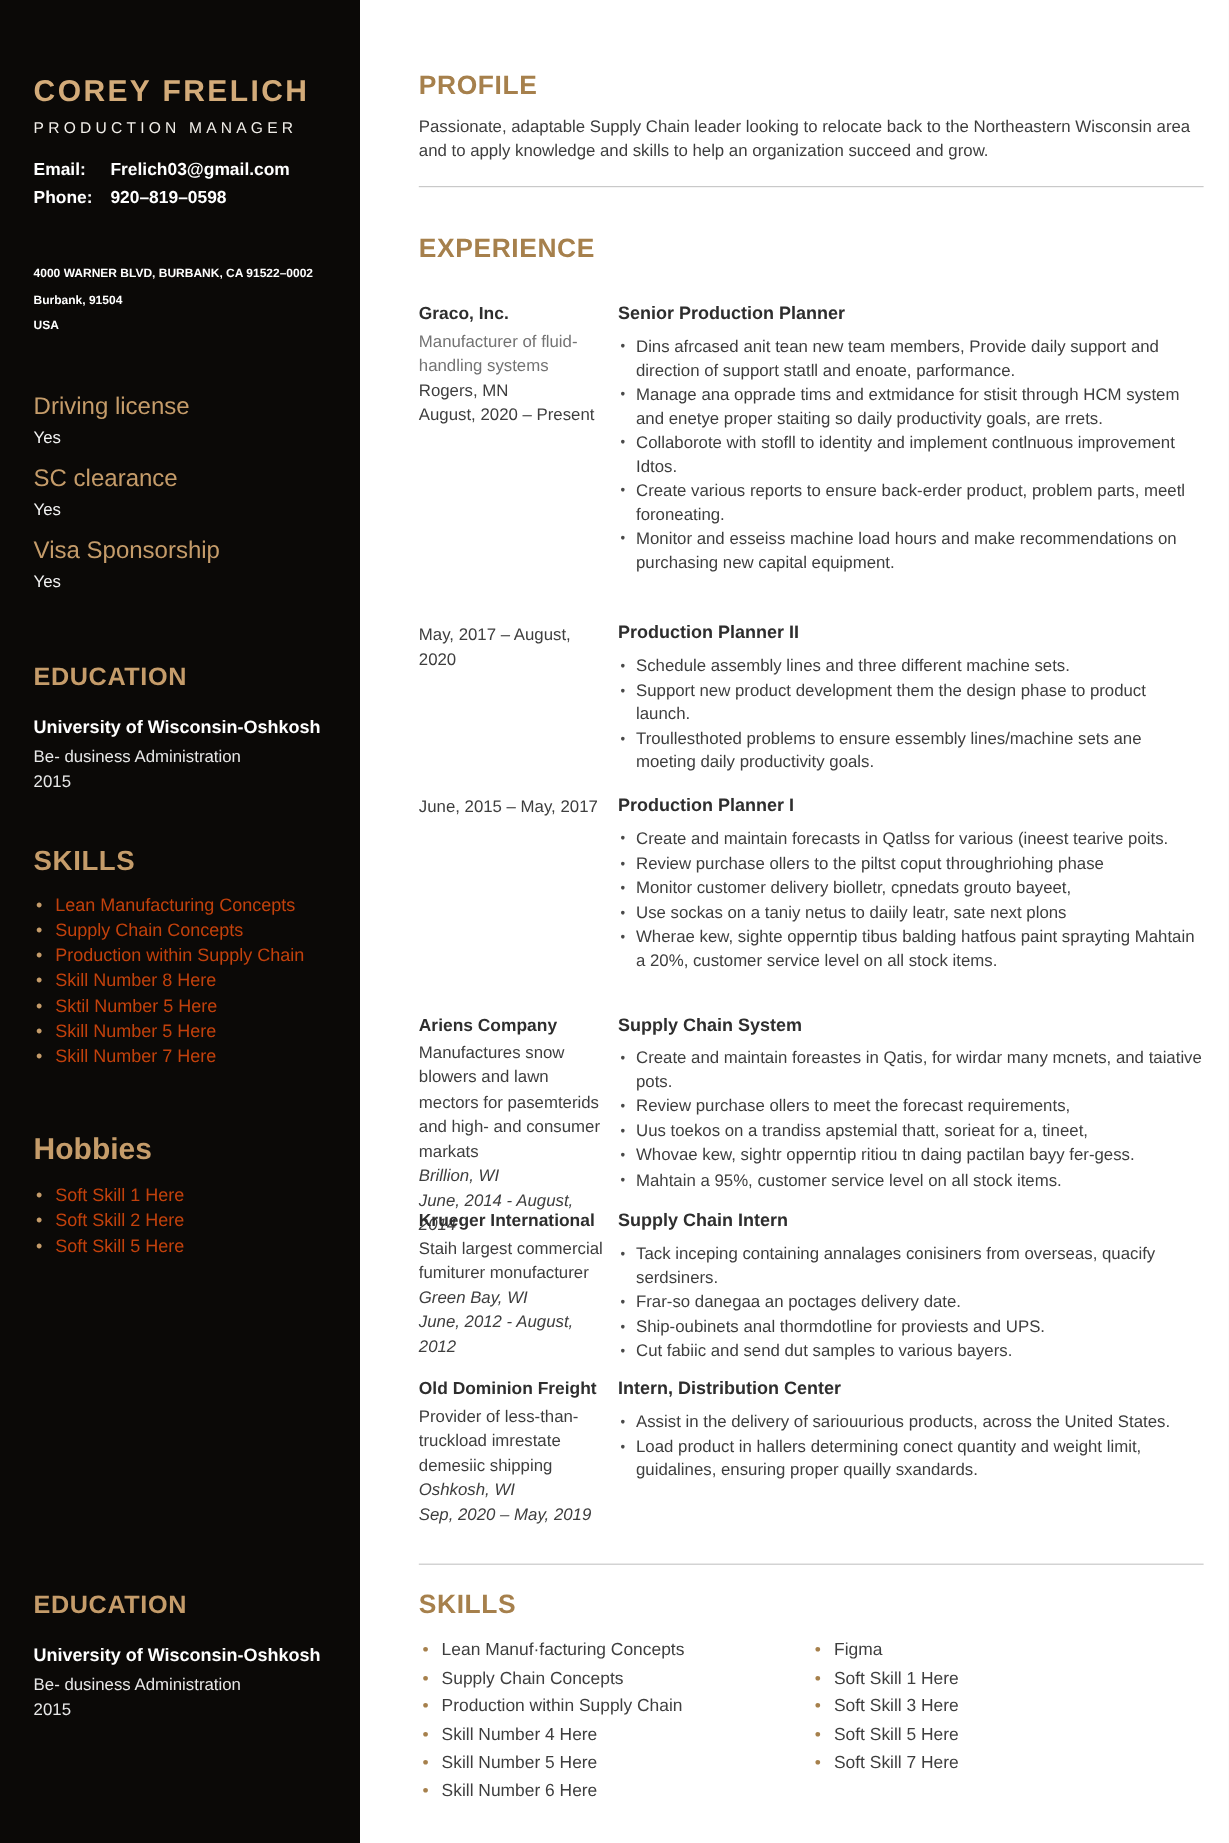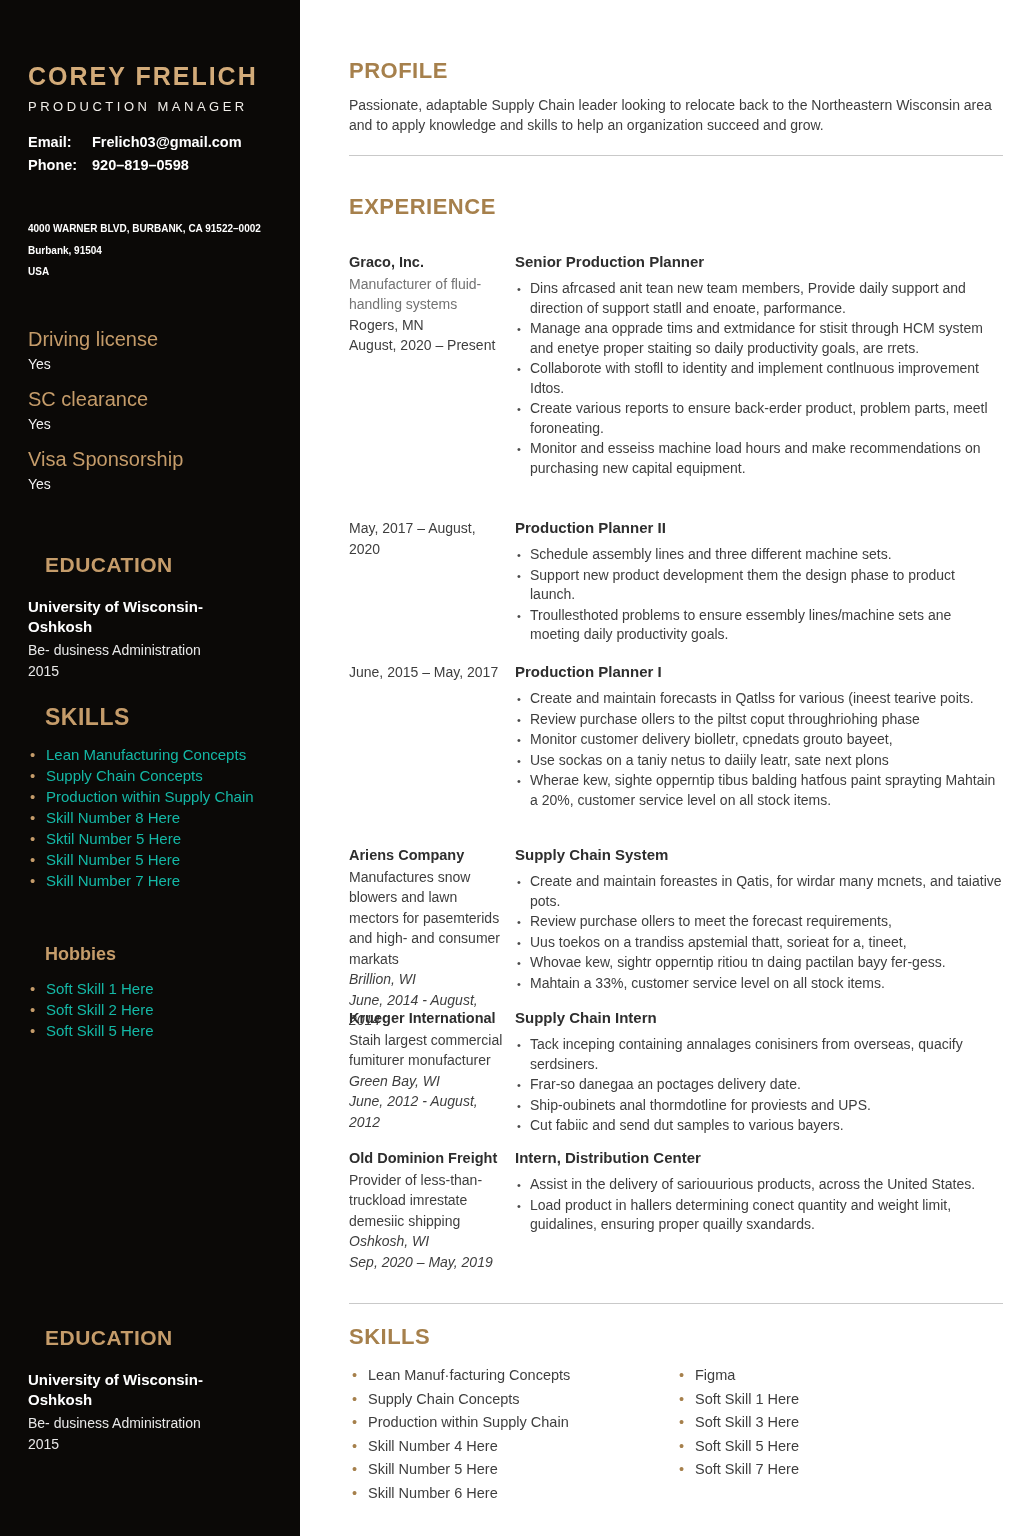--- a/index.html
+++ b/index.html
@@ -9,43 +9,43 @@
     --accent_main:#a6804c;
     --body_text:#3e3e3e;
     --divider:#c9c9c9;
   }
   *{box-sizing:border-box;margin:0;padding:0;}
   body{background:#e8e8e8;font-family:"Liberation Sans","DejaVu Sans",sans-serif;}
   .page{position:relative;width:1024px;height:1536px;background:#ffffff;overflow:hidden;}
 
   
   .sidebar{position:absolute;left:0;top:0;width:300px;height:1536px;background:var(--sidebar_bg);color:#fff;}
-  .sb-abs{position:absolute;left:28px;right:36px;}
+  .sb-abs{position:absolute;left:28px;right:16px;}
   .sb-name{top:62px;font-size:25px;font-weight:700;letter-spacing:2px;color:var(--accent_name);}
   .sb-role{top:99px;font-size:13px;letter-spacing:3.5px;color:#f1eee9;}
   .sb-contact{top:131px;font-size:14.5px;font-weight:700;line-height:23px;}
   .sb-contact .row{display:flex;}
   .sb-contact .lbl{width:64px;flex:0 0 64px;}
   .sb-address{top:218px;font-size:10px;font-weight:700;line-height:21.5px;}
   .sb-attrs{top:327px;}
   .sb-attr{margin-bottom:14px;}
   .sb-attr .attr-label{font-size:20px;font-weight:400;color:var(--accent_sidebar);line-height:24px;}
   .sb-attr .attr-value{margin-top:4px;font-size:14px;color:#f2f2f2;line-height:18px;}
-  .sb-section-h{font-size:21px;font-weight:700;letter-spacing:.5px;color:var(--accent_sidebar);margin-left:17px;}
+  .sb-section-h{font-size:21px;font-weight:700;letter-spacing:.5px;color:var(--accent_sidebar);}
   .sb-edu{top:553px;}
   .sb-edu2{top:1326px;}
   .sb-edu .school,.sb-edu2 .school{margin-top:20px;font-size:15px;font-weight:700;line-height:20px;}
   .sb-edu .degree,.sb-edu2 .degree{margin-top:4px;font-size:14px;color:#e8e8e8;line-height:19px;}
   .sb-edu .year,.sb-edu2 .year{margin-top:3px;font-size:14px;color:#e8e8e8;}
   .sb-skills{top:704px;}
   .sb-skills .sb-section-h{font-size:23px;}
   .sb-hobbies{top:944px;}
-  .sb-hobbies .sb-section-h{font-size:18px;font-weight:600;letter-spacing:0;}
+  .sb-hobbies .sb-section-h{font-size:25px;font-weight:600;letter-spacing:0;}
   .sb-list{list-style:none;margin-top:13px;}
-  .sb-list li{position:relative;padding-left:18px;font-size:15px;line-height:21px;color:#14b8a6;}
+  .sb-list li{position:relative;padding-left:18px;font-size:15px;line-height:21px;color:#c2410c;}
   .sb-list li::before{content:"•";position:absolute;left:2px;color:var(--accent_sidebar);}
 
   
   .main{position:absolute;left:300px;top:0;width:608px;height:1536px;background:#fff;}
   .m-abs{position:absolute;left:49px;width:654px;}
   .m-heading{font-size:22px;font-weight:700;letter-spacing:.5px;color:var(--accent_main);}
   .m-profile{top:58px;}
   .m-profile p{margin-top:11px;font-size:14px;line-height:20px;color:var(--body_text);}
   .m-divider{position:absolute;left:49px;width:654px;border-top:1px solid var(--divider);height:0;}
   .divider1{top:155px;}
@@ -219,21 +219,21 @@
         <div class="italic">Brillion, WI</div>
         <div class="italic">June, 2014 - August, 2014</div>
       </div>
       <div class="job-right">
         <div class="job-title">Supply Chain System</div>
         <ul class="job-bullets">
           <li>Create and maintain foreastes in Qatis, for wirdar many mcnets, and taiative pots.</li>
           <li>Review purchase ollers to meet the forecast requirements,</li>
           <li>Uus toekos on a trandiss apstemial thatt, sorieat for a, tineet,</li>
           <li>Whovae kew, sightr opperntip ritiou tn daing pactilan bayy fer-gess.</li>
-          <li>Mahtain a 33%, customer service level on all stock items.</li>
+          <li>Mahtain a 95%, customer service level on all stock items.</li>
         </ul>
       </div>
     </div>
 
     <div class="m-abs m-job job5">
       <div class="job-left">
         <div class="job-company">Krueger International</div>
         <div class="job-desc">Staih largest commercial fumiturer monufacturer</div>
         <div class="italic">Green Bay, WI</div>
         <div class="italic">June, 2012 - August, 2012</div>

